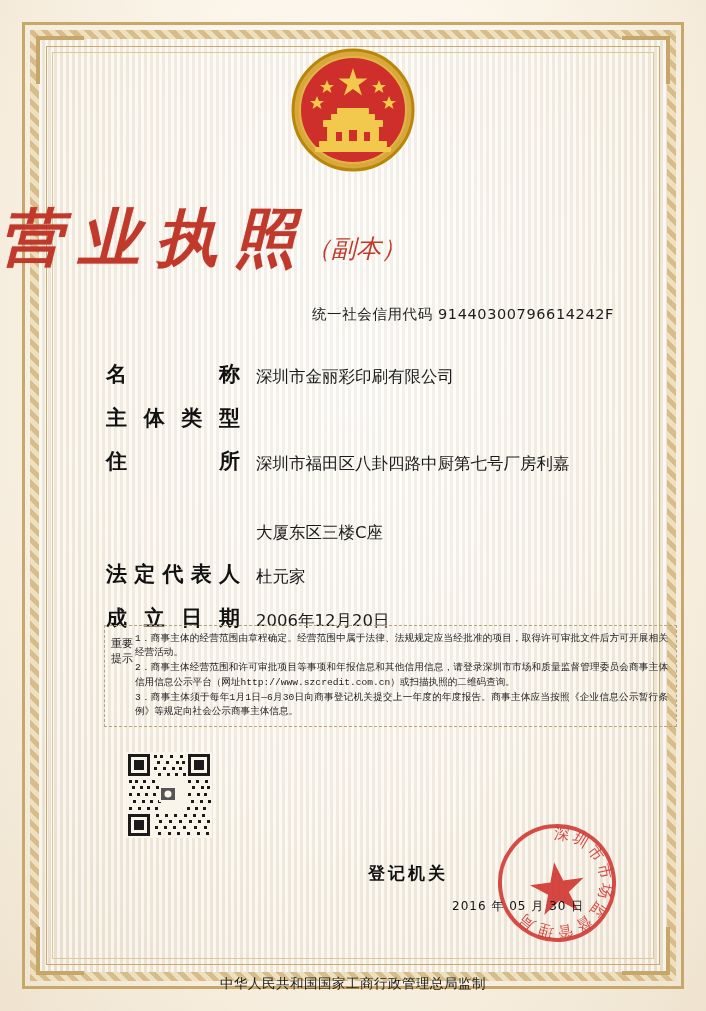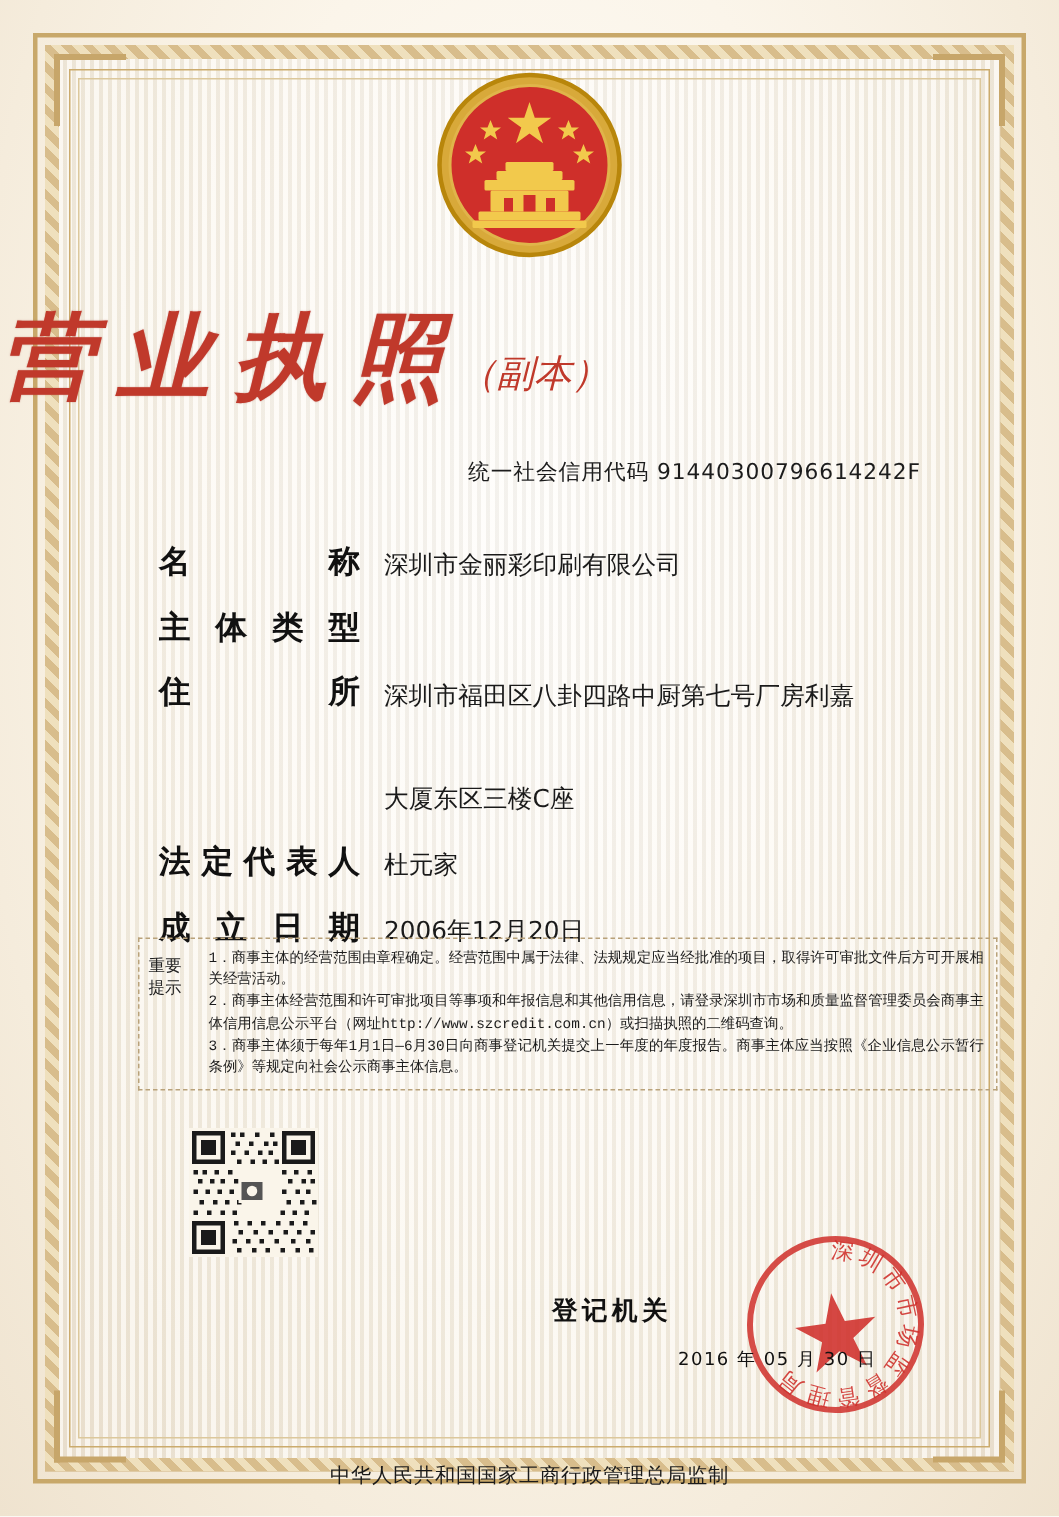--- a/index.html
+++ b/index.html
@@ -162,28 +162,27 @@
     font-size: 16.5px;
     color: #1a1a1a;
     line-height: 25px;
     padding-top: 4px;
   }
   .field-value .line2 { display: block; margin-top: 44px; }
 
   
   .notice {
     position: absolute;
-    left: 92px;
+    left: 104px;
     top: 625px;
     width: 573px;
     border: 1px dashed #b9a27a;
     box-sizing: border-box;
     display: flex;
     padding: 6px 8px 6px 4px;
-    gap: 16px;
   }
   .notice-title {
     width: 26px;
     flex: 0 0 26px;
     font-family: "DejaVu Sans", "Liberation Sans", sans-serif;
     font-size: 11px;
     line-height: 15px;
     color: #222;
     text-align: center;
     padding-top: 4px;

